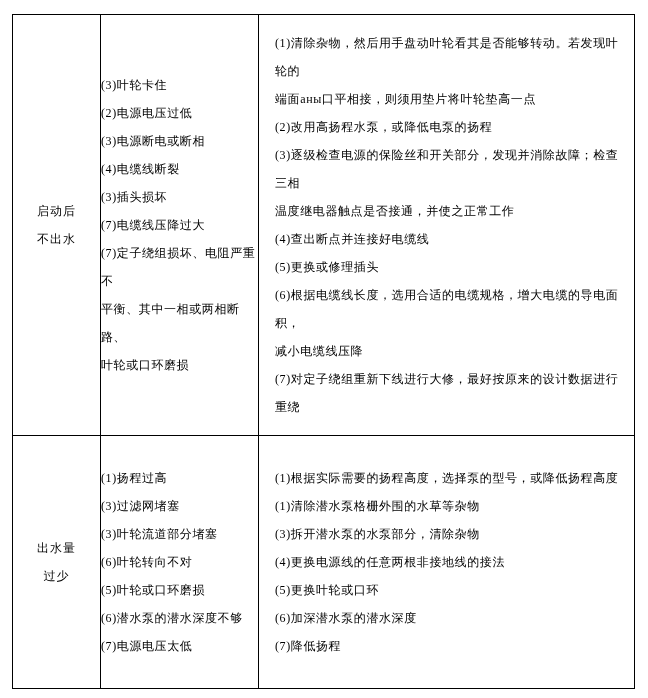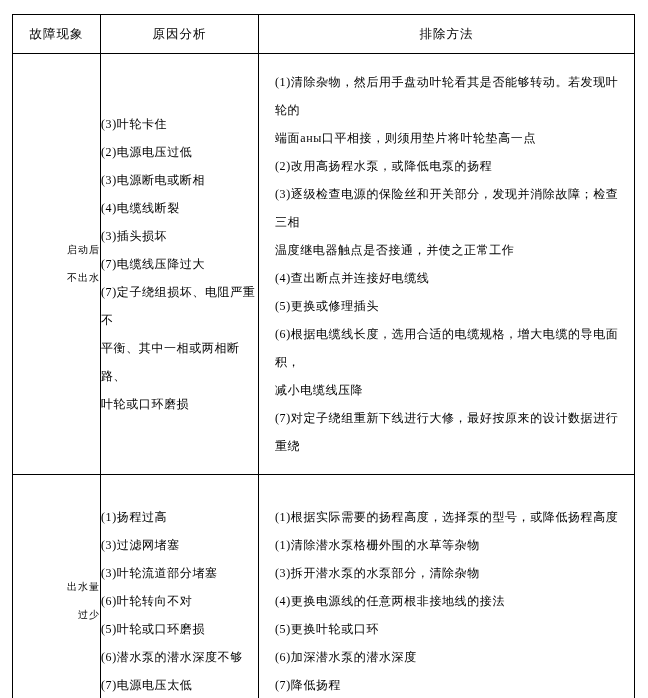--- a/index.html
+++ b/index.html
@@ -40,23 +40,23 @@
     font-size: 12.5px;
     letter-spacing: 1px;
     height: 38px;
   }
   .head-cell .txt {
     display: block;
     line-height: 38px;
   }
 
   .phen-cell {
-    font-size: 10px;
+    font-size: 12px;
     letter-spacing: 1px;
-    text-align: right;
+    text-align: center;
     padding-left: 14px;
   }
   .phen-cell .line {
     display: block;
     line-height: 28px;
   }
 
   .list-cell {
     padding: 14px 8px 14px 14px;
     font-size: 12px;
@@ -87,31 +87,20 @@
 <body>
 
 <div class="sheet">
   <table class="fault-table">
     <colgroup>
       <col class="col-a">
       <col class="col-b">
       <col class="col-c">
     </colgroup>
     <tbody>
-      <tr>
-        <td class="head-cell">
-          <span class="txt">故障现象</span>
-        </td>
-        <td class="head-cell">
-          <span class="txt">原因分析</span>
-        </td>
-        <td class="head-cell">
-          <span class="txt">排除方法</span>
-        </td>
-      </tr>
 
       <tr>
         <td class="phen-cell">
           <span class="line">启动后</span>
           <span class="line">不出水</span>
         </td>
         <td class="list-cell r1-cause">
           <div class="item">(3)叶轮卡住</div>
           <div class="item">(2)电源电压过低</div>
           <div class="item">(3)电源断电或断相</div>

